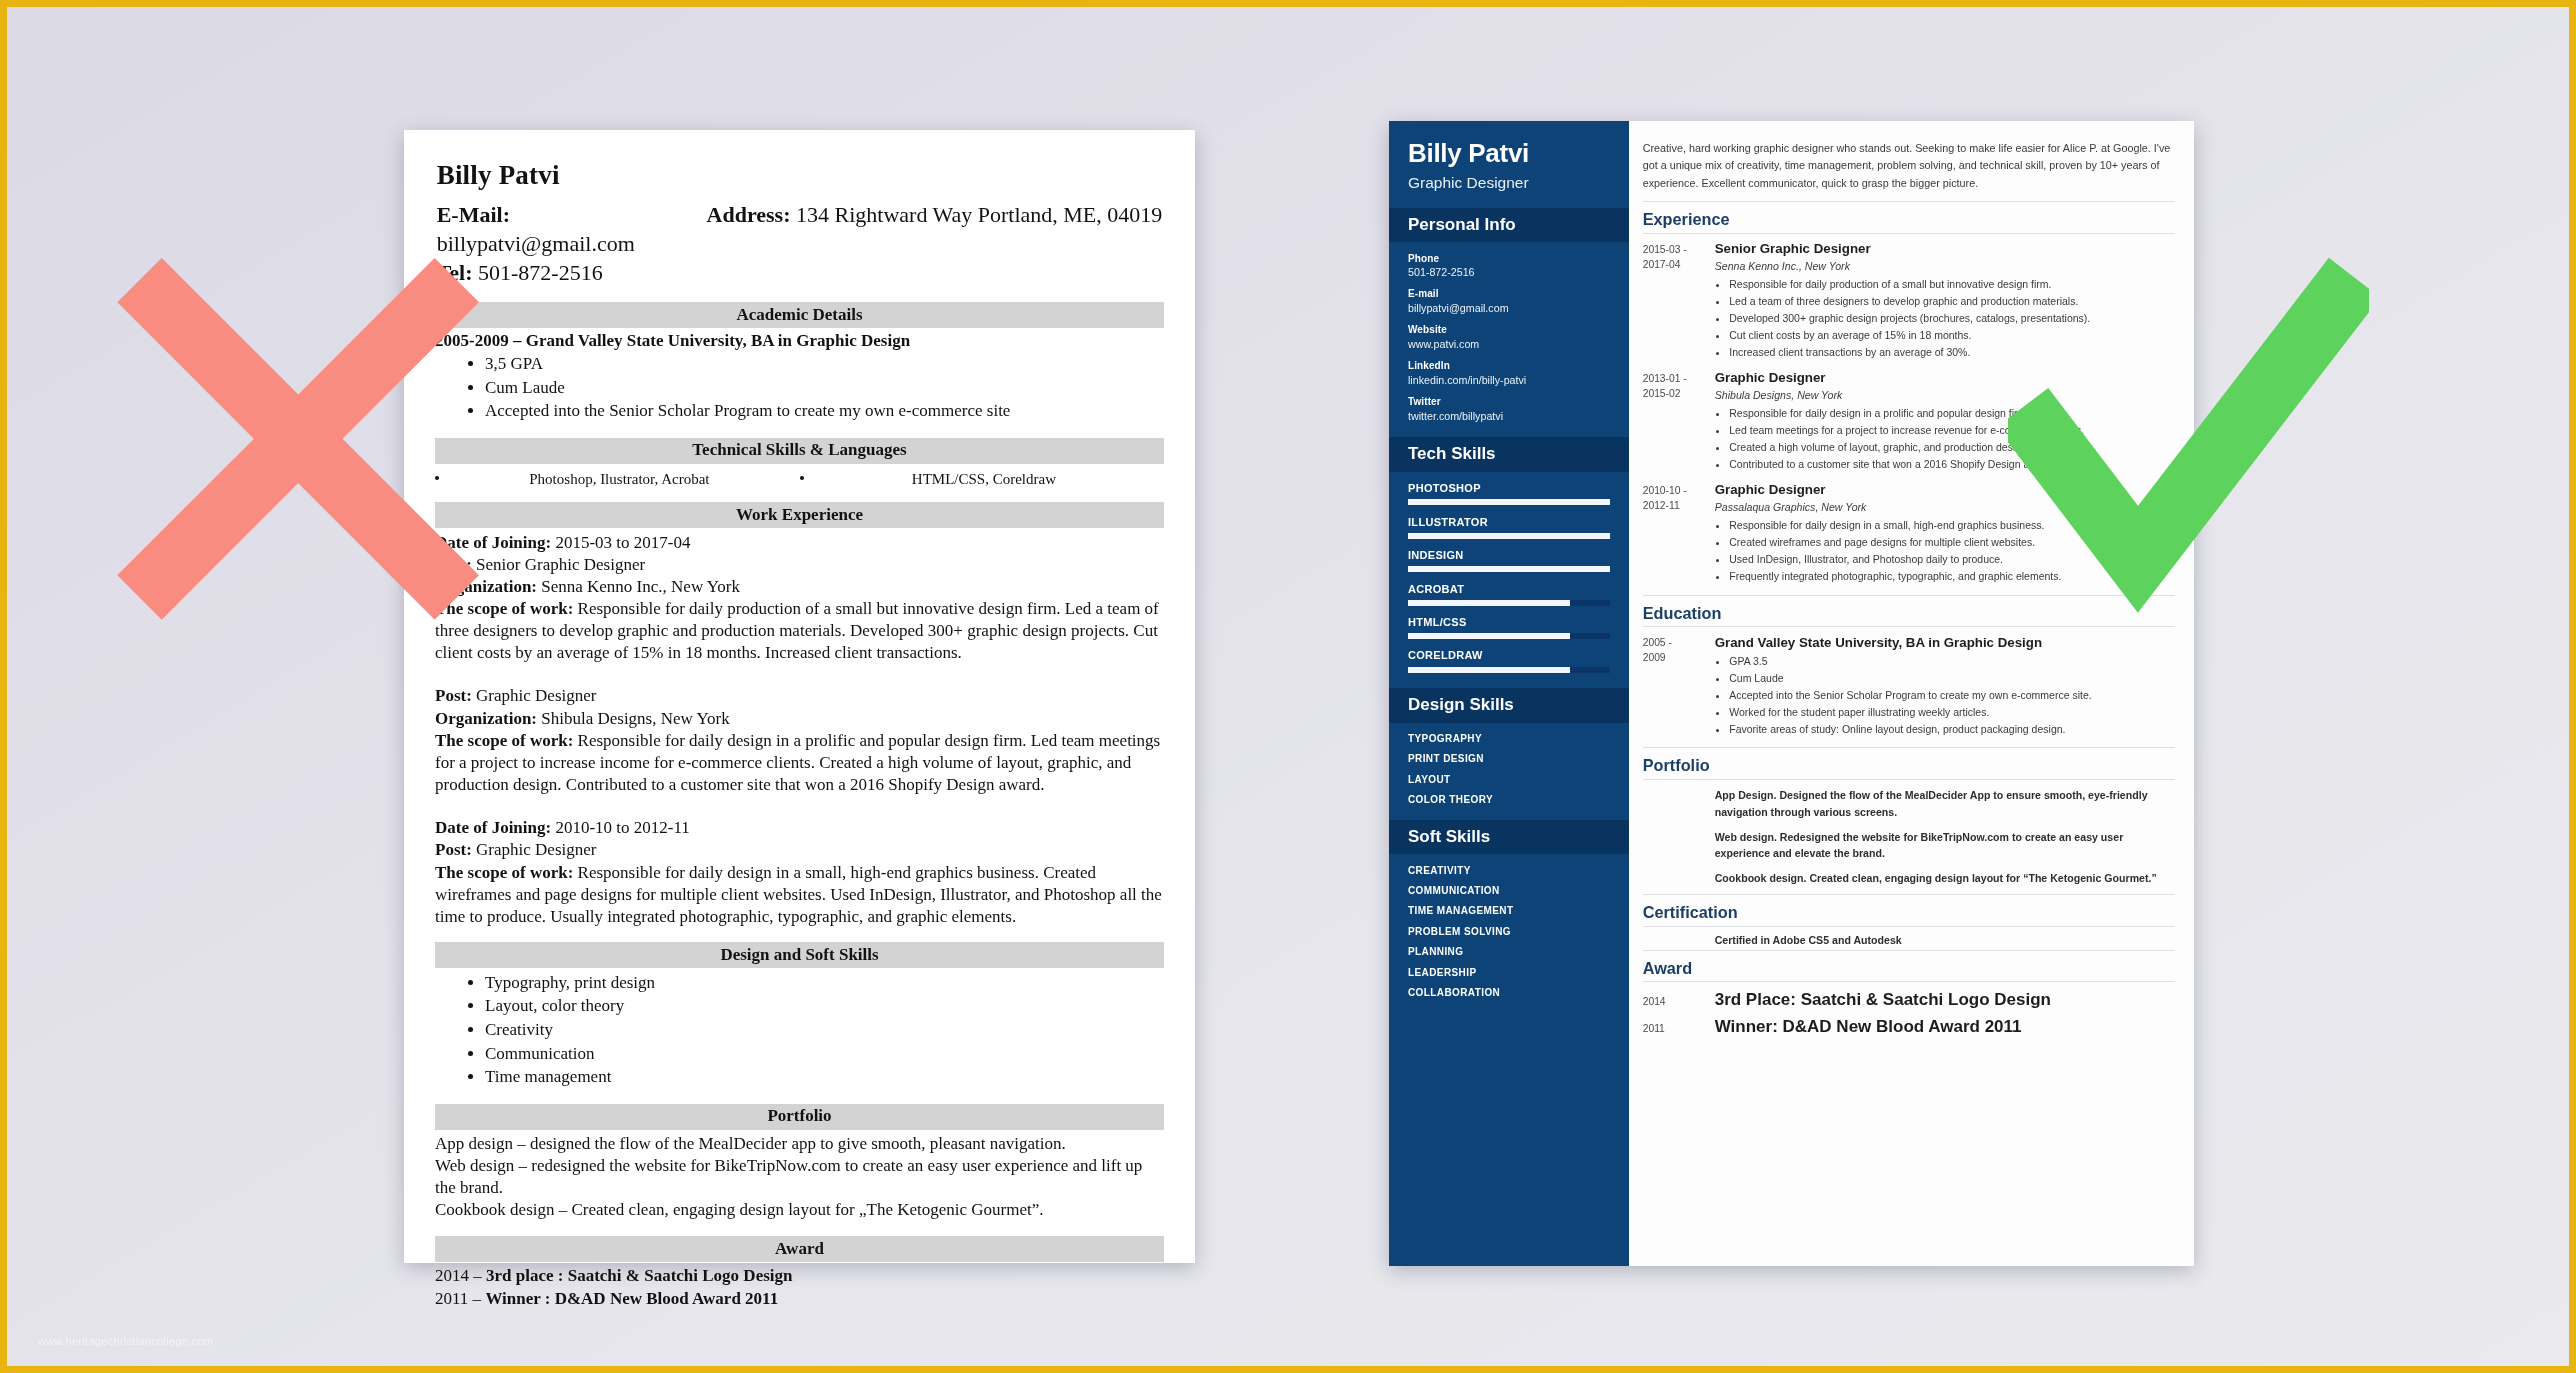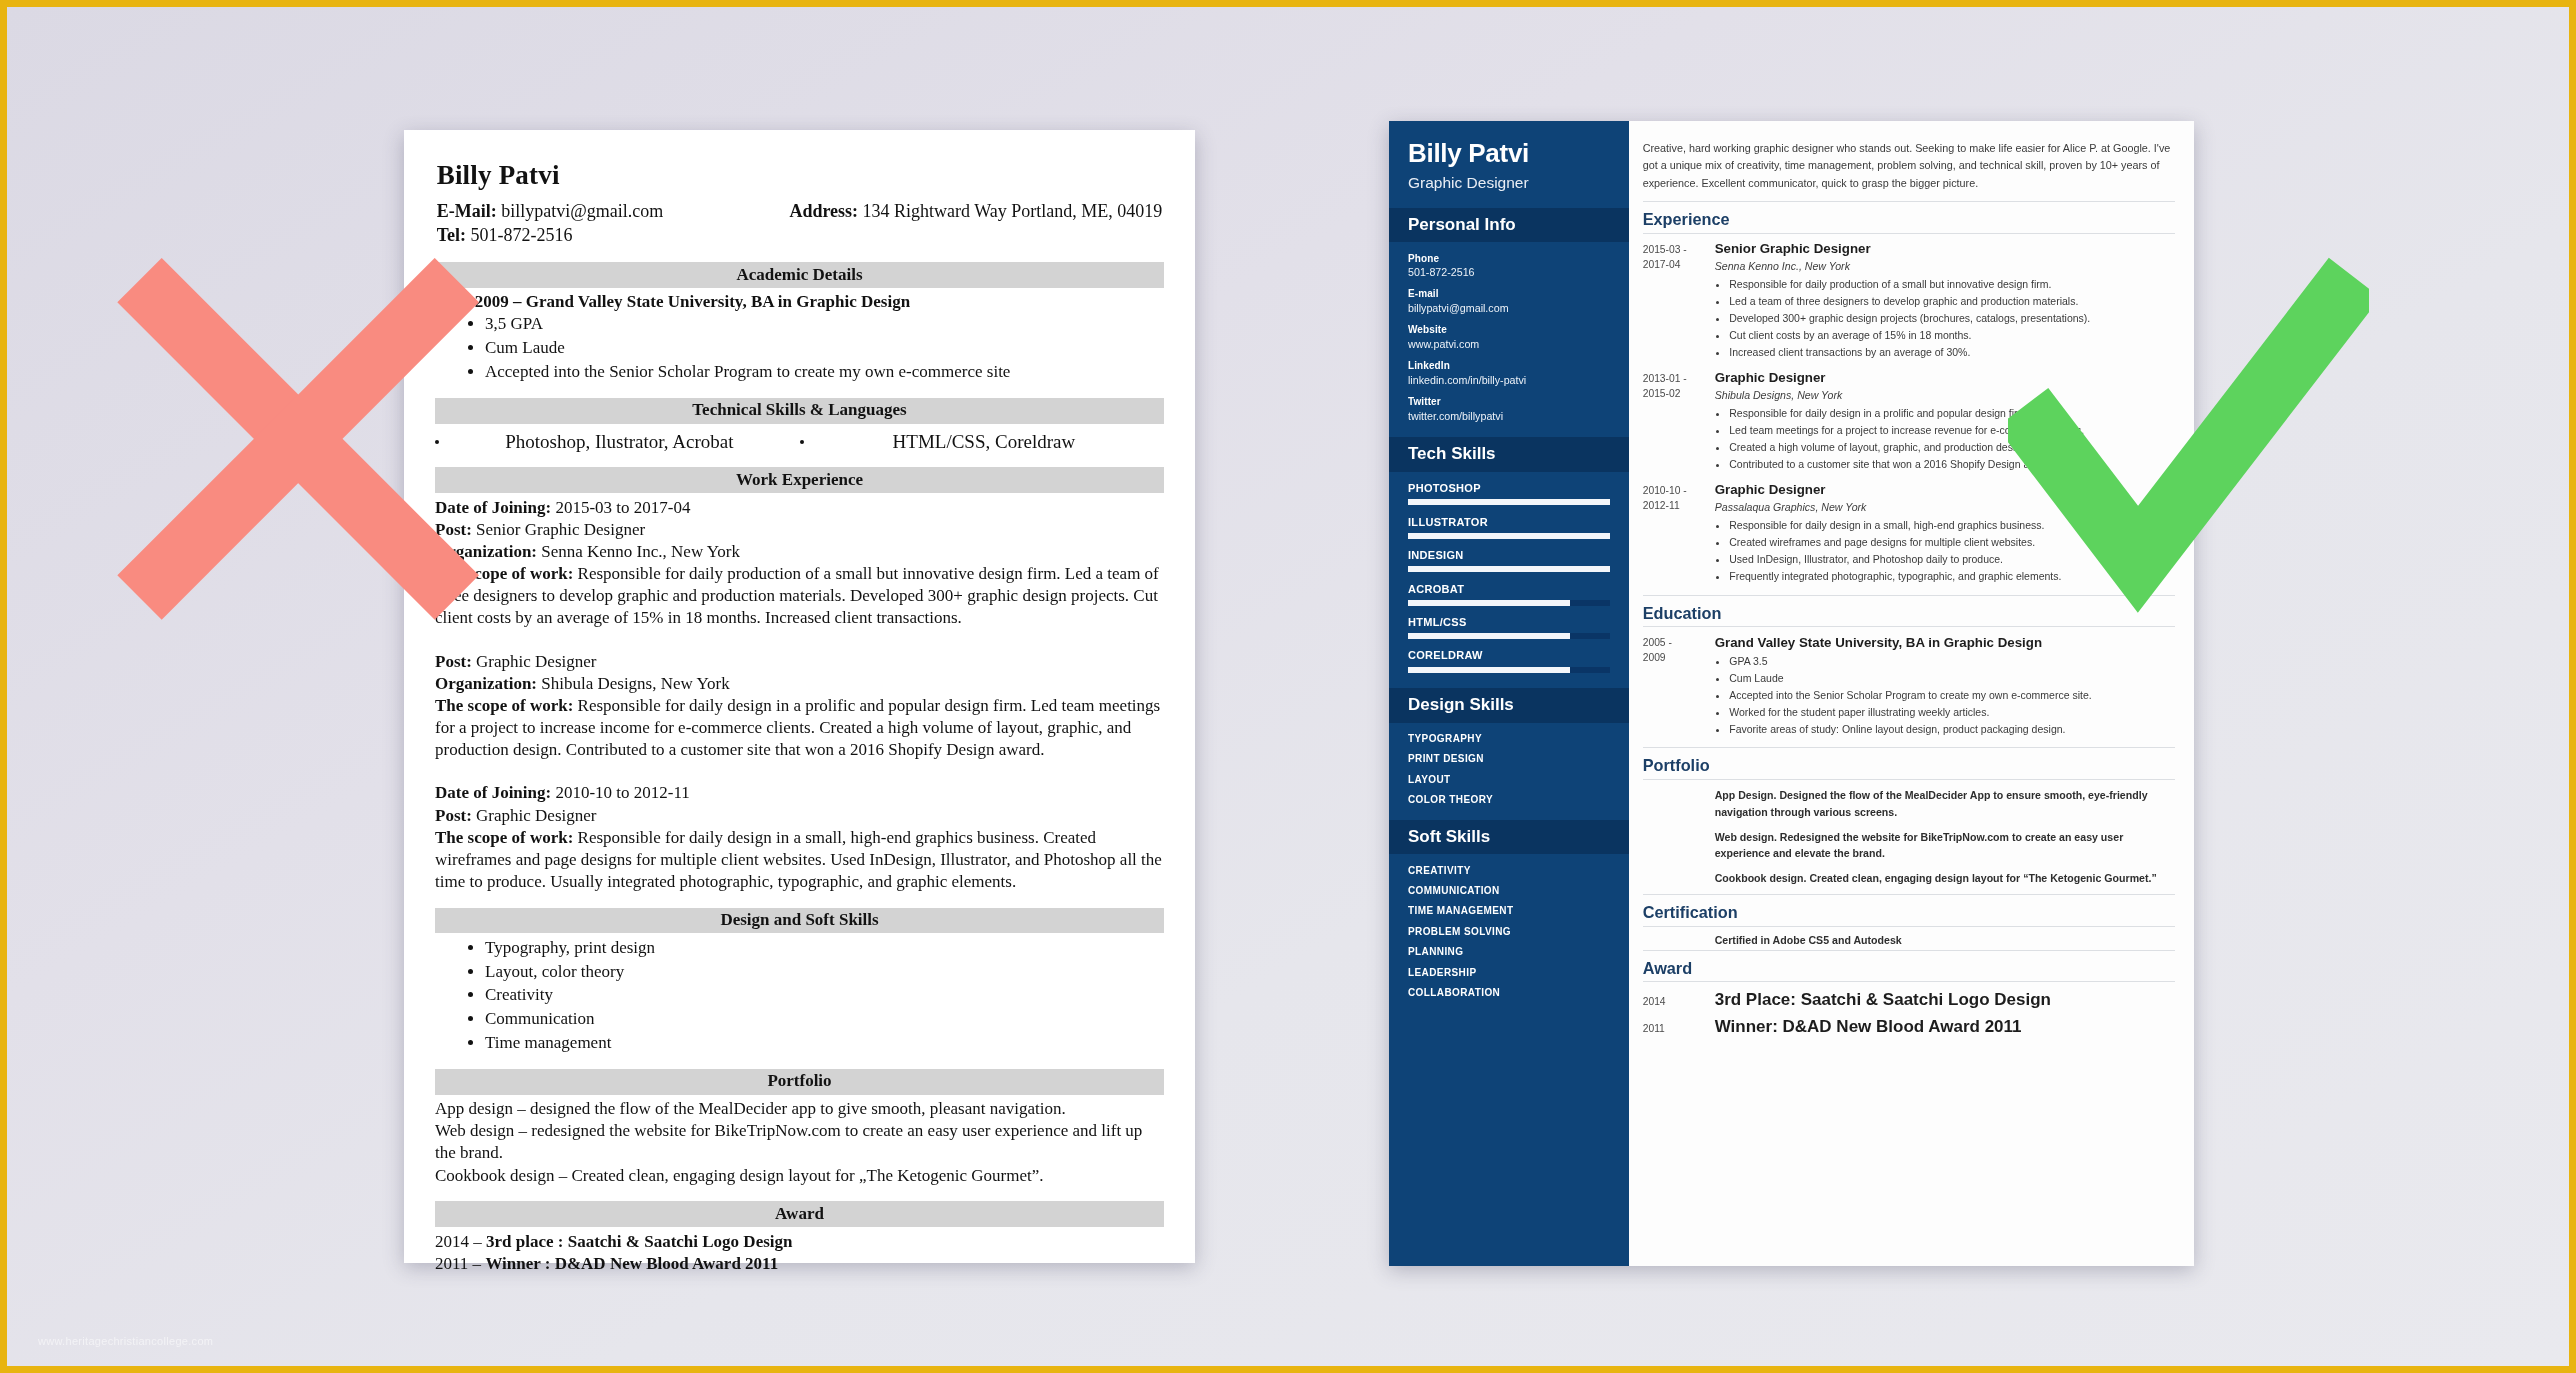--- a/index.html
+++ b/index.html
@@ -41,21 +41,21 @@
   #bad-resume .nm {
     font-size: 27px;
     font-weight: bold;
     letter-spacing: 0.2px;
     margin: 2.6px 0 8.6px 1.7px;
   }
   #bad-resume .contact-row {
     display: flex;
     justify-content: space-between;
     align-items: flex-start;
-    font-size: 18px;
+    font-size: 22px;
     line-height: 1.33;
     margin-left: 1.7px;
   }
   #bad-resume .contact-right { margin-right: 1.7px; white-space: nowrap; }
   #bad-resume .bold { font-weight: bold; }
 
   .secbar {
     background: #d3d3d3;
     text-align: center;
     font-weight: bold;
@@ -63,21 +63,21 @@
     padding: 2.6px 0 3.4px;
     margin: 14.6px 0 3.4px;
   }
   #bad-resume p.line { font-size: 17px; line-height: 1.30; }
   #bad-resume .edu-head { font-size: 17px; font-weight: bold; margin-bottom: 1.7px; }
   #bad-resume ul { margin: 0 0 0 50px; font-size: 17px; line-height: 1.34; }
   #bad-resume ul li { margin-bottom: 0.9px; }
 
   #bad-resume .tech-cols {
     display: flex;
-    font-size: 19px;
+    font-size: 15px;
     padding-top: 3.4px;
   }
   #bad-resume .tech-cols .tcell {
     flex: 1;
     display: flex;
     align-items: baseline;
   }
   #bad-resume .tech-cols .dot {
     width: 4.3px; height: 4.3px; border-radius: 50%;
     background: #111; margin-right: 0; flex: none;

